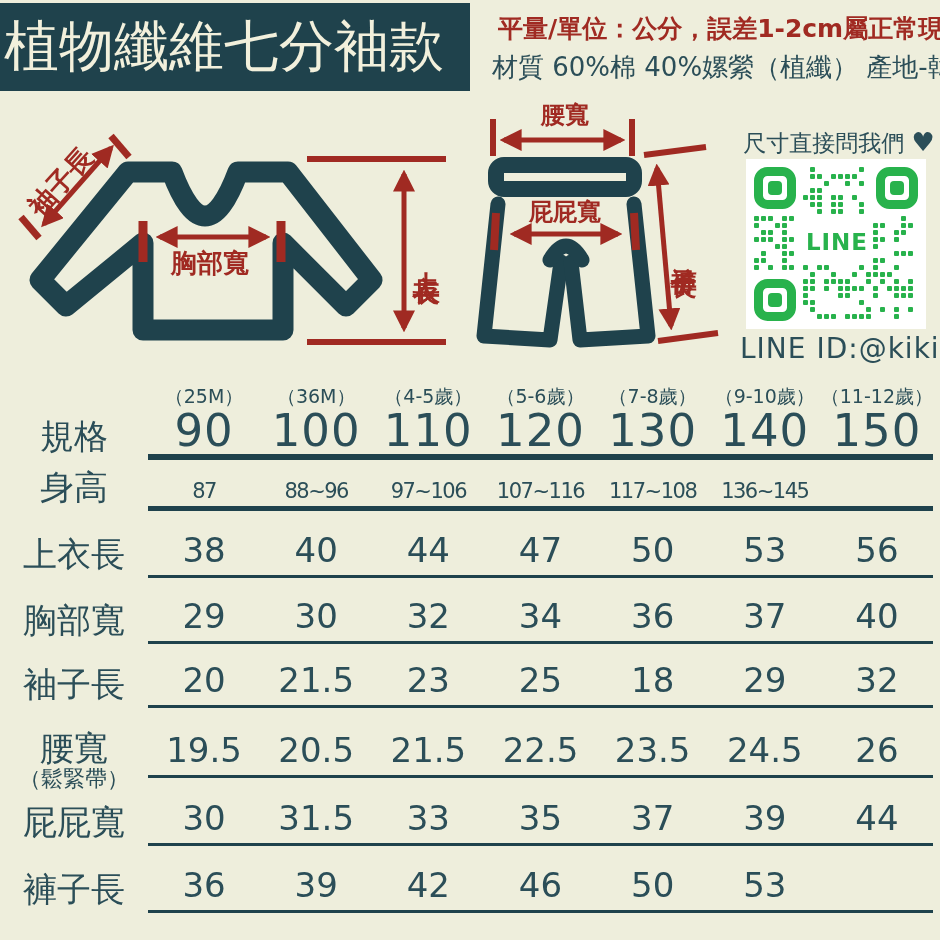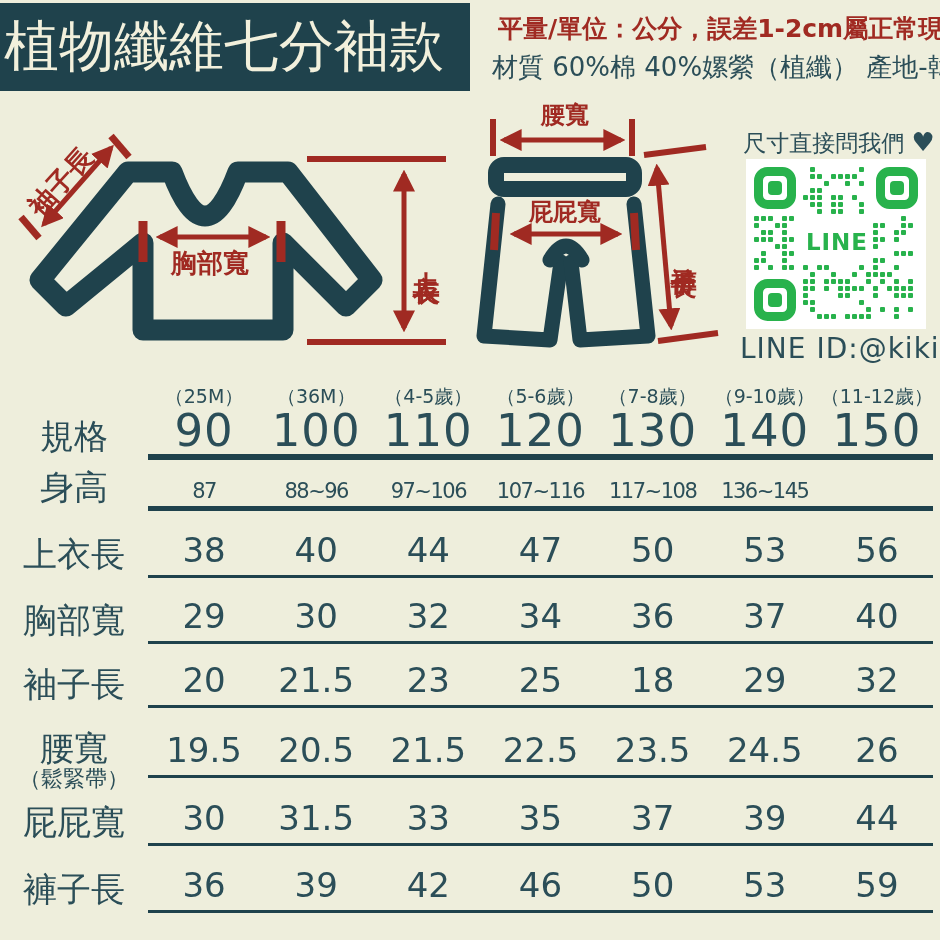--- a/index.html
+++ b/index.html
@@ -398,18 +398,17 @@
 
     <div class="trow r8">
       <div class="rlabel">褲子長</div>
       <div class="vals">
         <div class="vcell">36</div>
         <div class="vcell">39</div>
         <div class="vcell">42</div>
         <div class="vcell">46</div>
         <div class="vcell">50</div>
         <div class="vcell">53</div>
-        <div class="vcell">59</div>
       </div>
     </div>
 
   </div>
 </div>
 
 </body></html>

